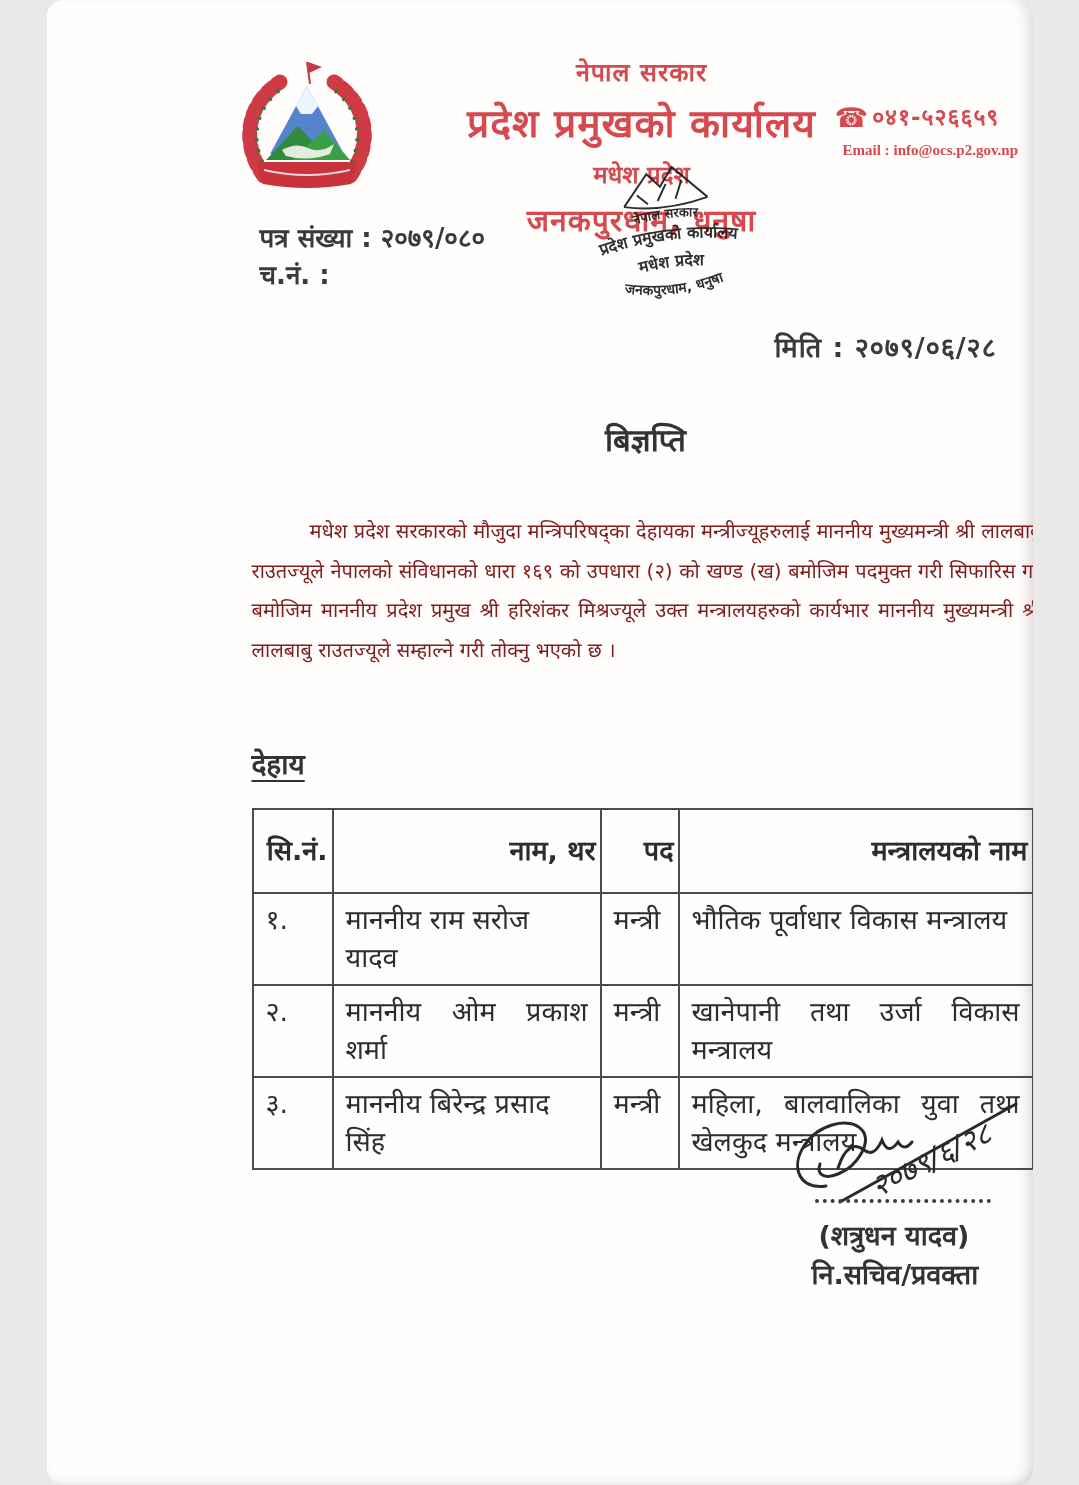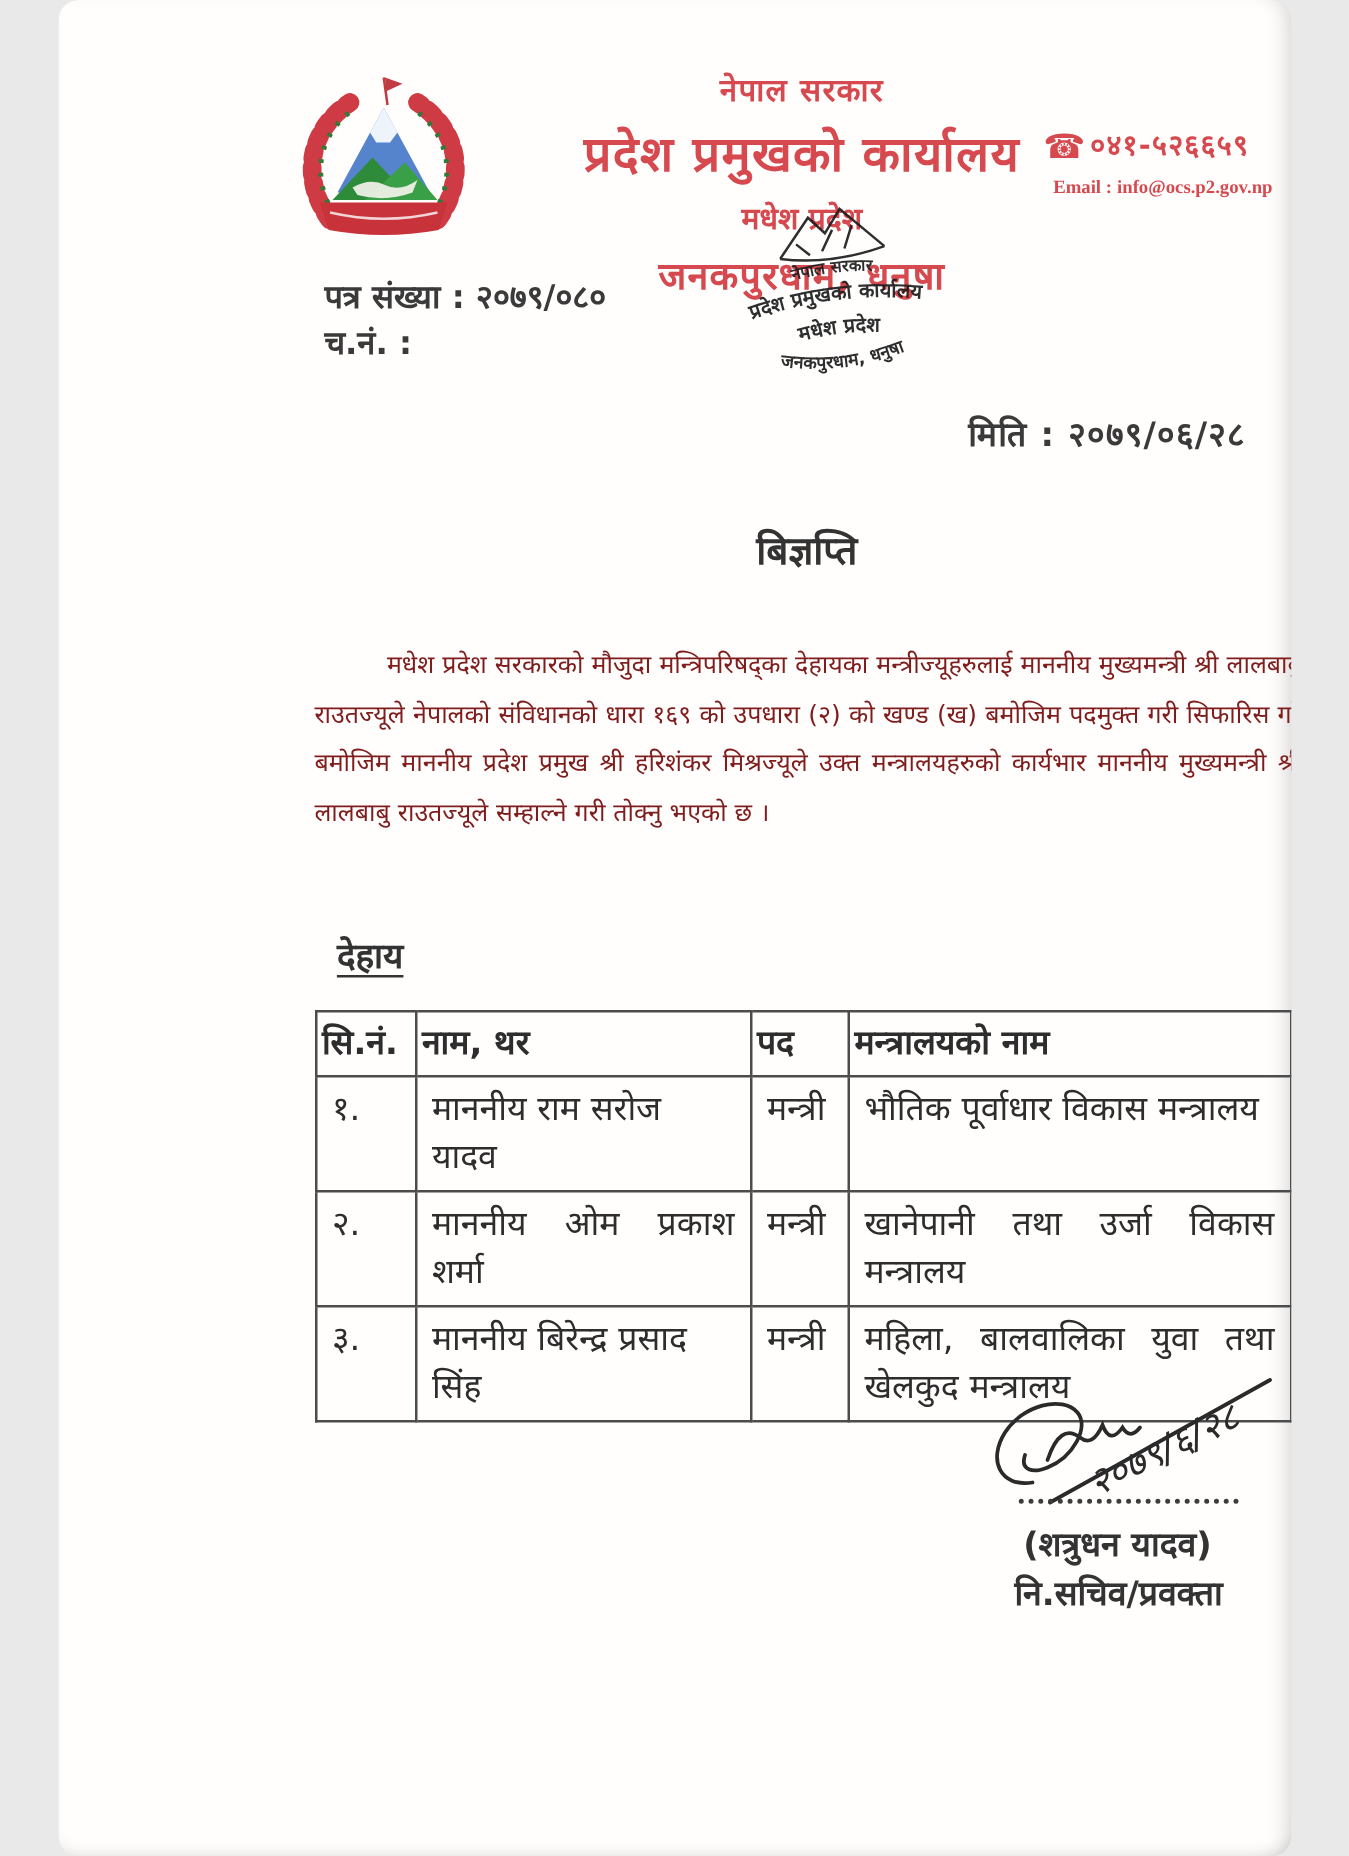--- a/index.html
+++ b/index.html
@@ -33,27 +33,27 @@
   .date-line { left:728px; top:328px; font-size:27px; color:#3a3a3a; font-weight:600; letter-spacing:1px;}
 
   .notice-title { left:205px; top:418px; width:788px; text-align:center; font-size:31px; font-weight:700; color:#333; }
 
   .body-para {
     left:205px; top:512px; width:790px;
     font-size:20px; line-height:39.5px; text-align:justify; text-indent:58px;
     color:#7f1d1d; font-weight:500;
   }
 
-  .dehaya { left:223px; top:744px; font-size:28px; font-weight:700; color:#333;
+  .dehaya { left:205px; top:744px; font-size:28px; font-weight:700; color:#333;
             text-decoration:underline; text-underline-offset:6px; }
 
   
   .minister-table { left:205px; top:808px; width:782px; border-collapse:collapse; font-size:27px; color:#2d2d2d; }
   .minister-table th, .minister-table td { border:2px solid #4c4c4c; vertical-align:top; line-height:38px; }
-  .minister-table th { font-weight:700; text-align:left; padding:6px 4px; }
+  .minister-table th { font-weight:700; text-align:right; padding:22px 4px; }
   .minister-table td { padding:7px 12px; }
   .col-sn  { width:80px; }
   .col-name{ width:268px; }
   .col-post{ width:78px; }
   .td-just { text-align:justify;margin-top:31px; }
 
   
   .sig-svg { left:733px; top:1090px; }
   .sig-dots { left:768px; top:1169px; width:176px; border-bottom:4px dotted #3c3c3c; height:34px; }
   .sig-name { left:772px; top:1216px; font-size:27px; font-weight:600; color:#333; }

